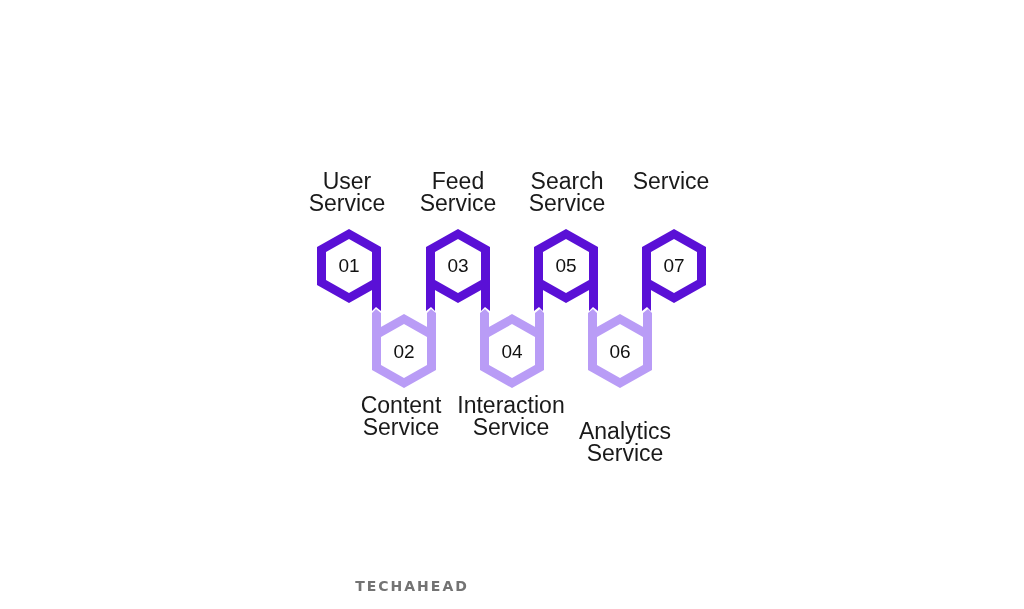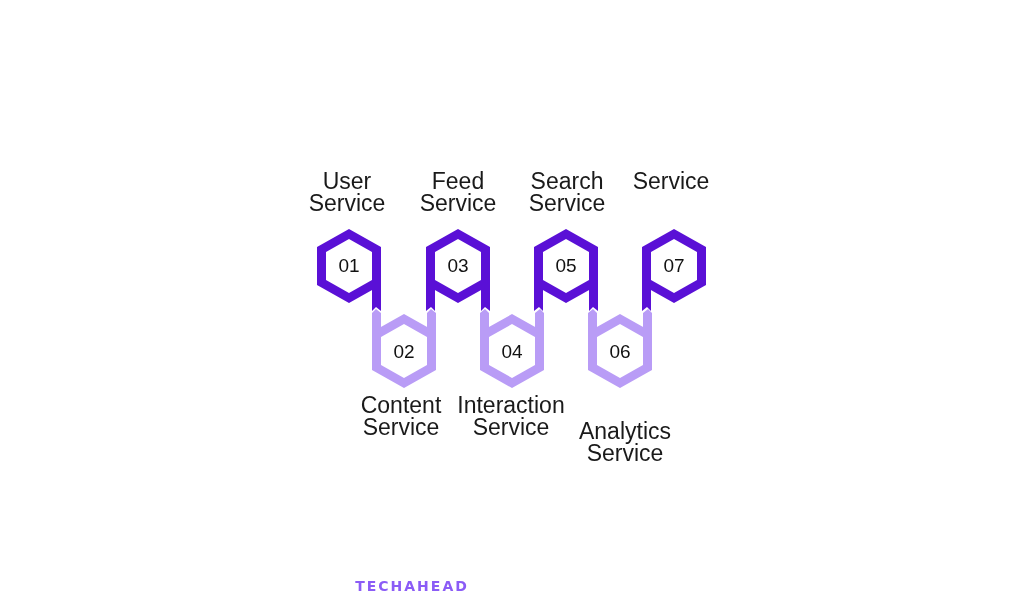--- a/index.html
+++ b/index.html
@@ -5,21 +5,21 @@
   html, body { margin: 0; padding: 0; background: #ffffff; }
   body { width: 1024px; height: 609px; position: relative; overflow: hidden;
          font-family: "Liberation Sans", "DejaVu Sans", sans-serif; }
   .label { position: absolute; width: 140px; text-align: center; color: #1a1a1a;
            font-size: 23px; line-height: 22px; }
   .label span { display: block; }
   #diagram { position: absolute; left: 0; top: 0; }
   .num { font-family: "Liberation Sans", "DejaVu Sans", sans-serif; font-size: 19px; fill: #111111; }
   .brand { position: absolute; left: 0; width: 824px; top: 578px; text-align: center;
            font-family: "DejaVu Sans", sans-serif; font-weight: bold; font-size: 14px;
-           letter-spacing: 2px; color: #8b5cf6; }
+           letter-spacing: 2px; color: #737373; }
 </style>
 </head>
 <body>
 
 <div class="label" style="left:277px; top:170px;">
   <span>User</span>
   <span>Service</span>
 </div>
 <div class="label" style="left:388px; top:170px;">
   <span>Feed</span>

